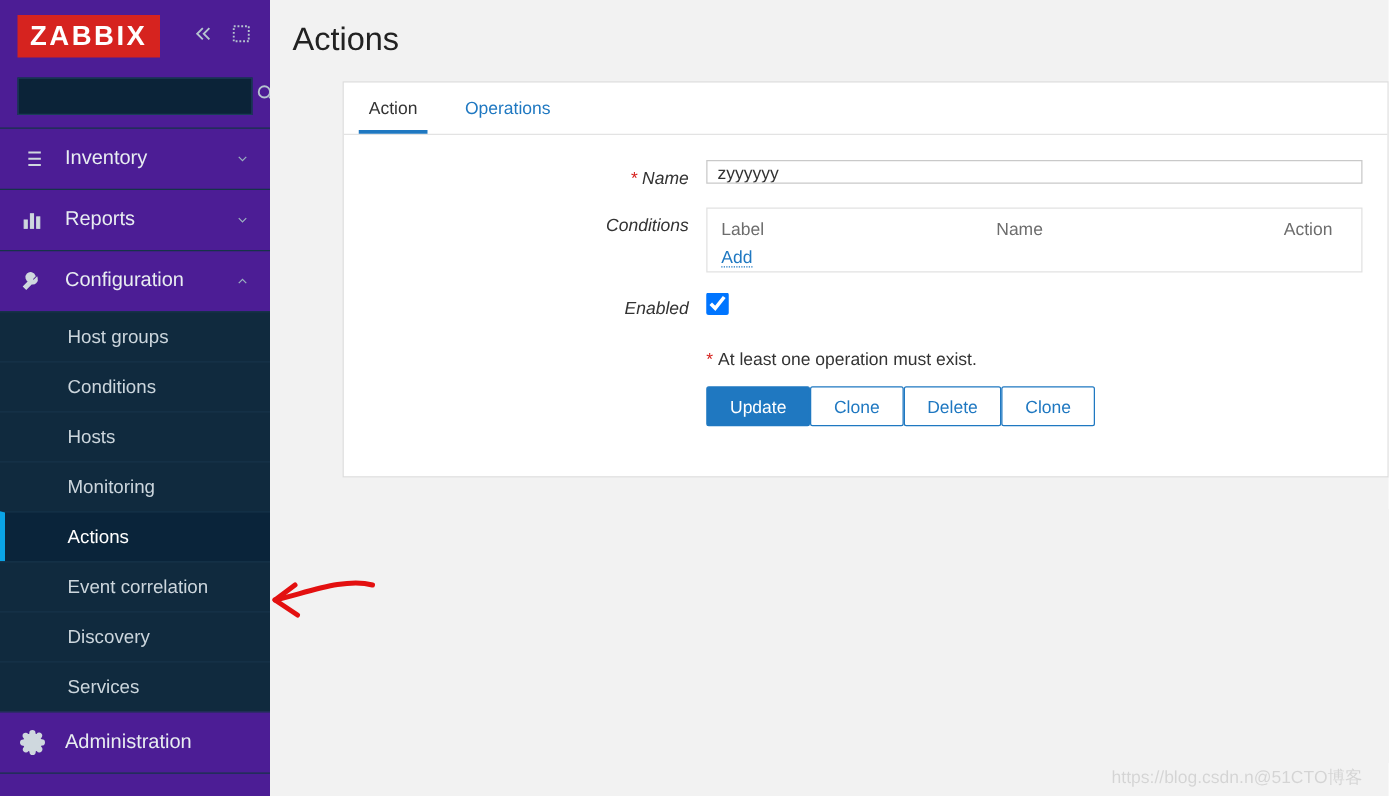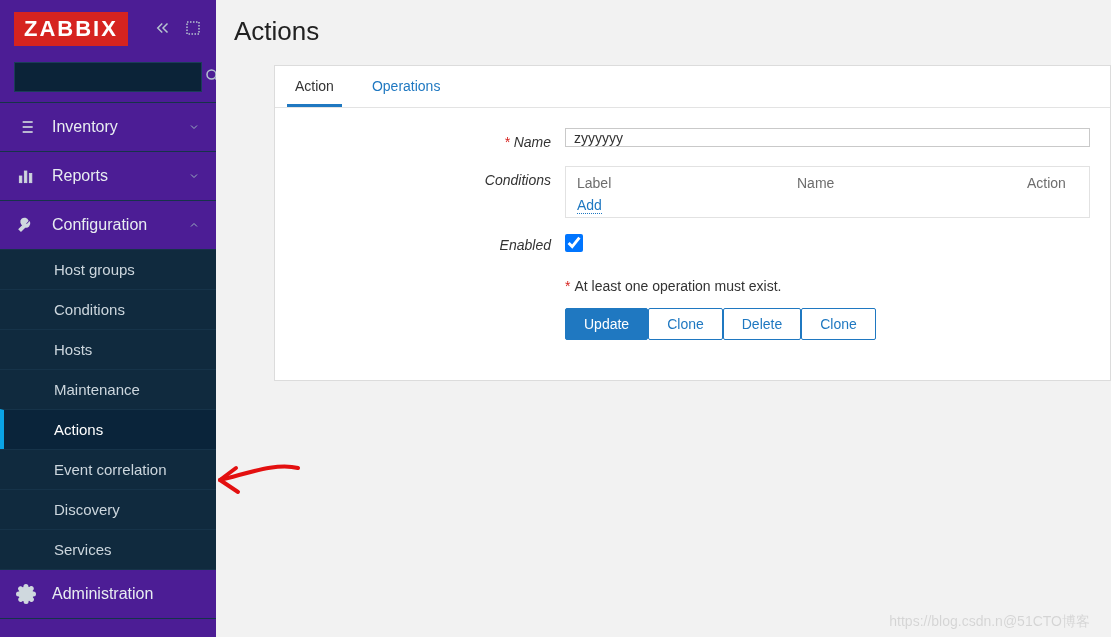--- a/index.html
+++ b/index.html
@@ -136,21 +136,21 @@
     <span class="label">Configuration</span>
     <svg class="chev" viewBox="0 0 24 24" stroke-width="2">
         <path d="M6 15l6-6 6 6"></path>
       </svg>
   </div>
 
   <div class="sub-items">
     <div class="sub-item">Host groups</div>
     <div class="sub-item">Conditions</div>
     <div class="sub-item">Hosts</div>
-    <div class="sub-item">Maintenance</div>
+    <div class="sub-item">Monitoring</div>
     <div class="sub-item active">Actions</div>
     <div class="sub-item">Event correlation</div>
     <div class="sub-item">Discovery</div>
     <div class="sub-item">Services</div>
   </div>
 
   <div class="nav-section last">
     <svg class="icon" viewBox="0 0 24 24" fill="none" stroke-width="2">
         <circle cx="12" cy="12" r="3"></circle>
         <path d="M19.4 15a1.7 1.7 0 0 0 .3 1.8l.1.1a2 2 0 1 1-2.8 2.8l-.1-.1a1.7 1.7 0 0 0-1.8-.3 1.7 1.7 0 0 0-1 1.5V21a2 2 0 0 1-4 0v-.1a1.7 1.7 0 0 0-1-1.5 1.7 1.7 0 0 0-1.8.3l-.1.1a2 2 0 1 1-2.8-2.8l.1-.1a1.7 1.7 0 0 0 .3-1.8 1.7 1.7 0 0 0-1.5-1H3a2 2 0 0 1 0-4h.1a1.7 1.7 0 0 0 1.5-1 1.7 1.7 0 0 0-.3-1.8l-.1-.1a2 2 0 1 1 2.8-2.8l.1.1a1.7 1.7 0 0 0 1.8.3h0a1.7 1.7 0 0 0 1-1.5V3a2 2 0 0 1 4 0v.1a1.7 1.7 0 0 0 1 1.5h0a1.7 1.7 0 0 0 1.8-.3l.1-.1a2 2 0 1 1 2.8 2.8l-.1.1a1.7 1.7 0 0 0-.3 1.8v0a1.7 1.7 0 0 0 1.5 1H21a2 2 0 0 1 0 4h-.1a1.7 1.7 0 0 0-1.5 1z"></path>

